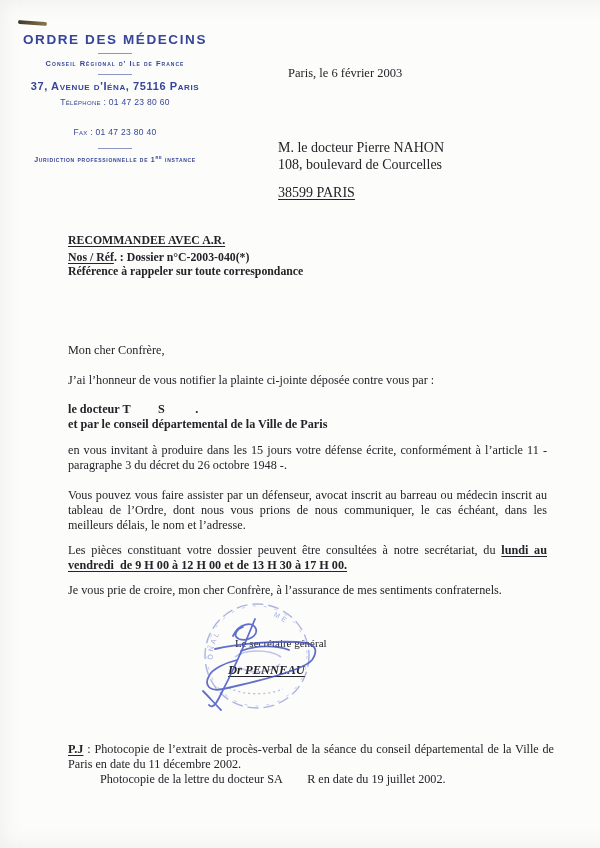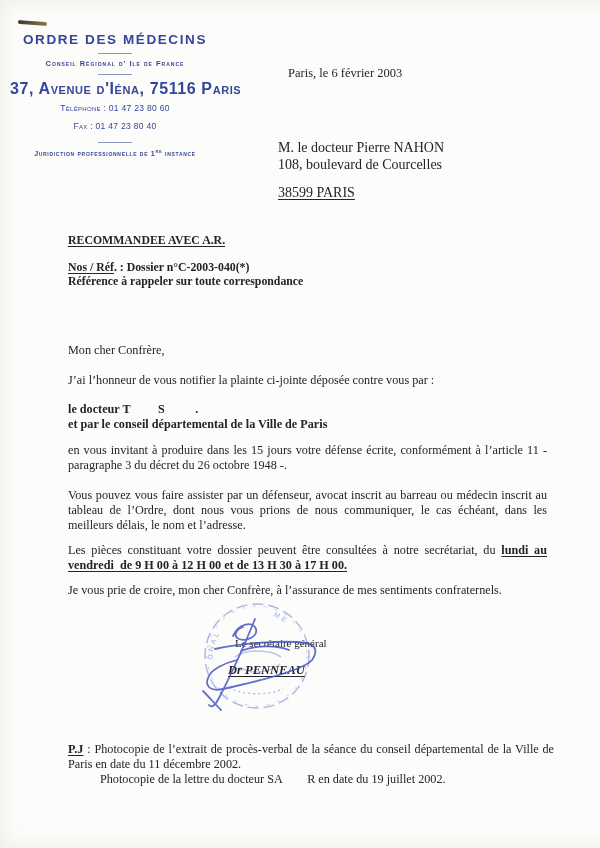--- a/index.html
+++ b/index.html
@@ -19,32 +19,32 @@
     border-radius:2px;transform:rotate(4deg);
   }
   
   .letterhead{
     position:absolute;left:10px;top:32px;width:210px;text-align:center;
     font-family:"Liberation Sans", sans-serif;color:#36459a;
   }
   .lh-title{font-size:13.5px;font-weight:bold;letter-spacing:1.6px;white-space:nowrap;}
   .lh-rule{width:34px;height:1px;background:#8d96c0;margin:6px auto 5px auto;}
   .lh-sub{font-size:7.5px;font-variant:small-caps;letter-spacing:1px;font-weight:600;}
-  .lh-address{font-size:16px;font-variant:small-caps;font-weight:600;letter-spacing:.6px;margin-top:4px;white-space:nowrap;}
-  .lh-phone,.lh-fax{font-size:8.5px;font-variant:small-caps;letter-spacing:.3px;margin-top:8px;}
+  .lh-address{font-size:11px;font-variant:small-caps;font-weight:600;letter-spacing:.6px;margin-top:4px;white-space:nowrap;}
+  .lh-phone,.lh-fax{font-size:8.5px;font-variant:small-caps;letter-spacing:.3px;margin-top:20px;}
   .lh-phone{margin-top:5px;}
   .lh-jur{font-size:7px;font-variant:small-caps;letter-spacing:.7px;font-weight:600;white-space:nowrap;}
   .lh-jur sup{font-size:5px;vertical-align:super;}
   
   .dateline{position:absolute;left:288px;top:66px;font-size:12.5px;}
   .recipient{position:absolute;left:278px;top:139px;font-size:14px;line-height:17px;}
   .recipient .city{display:inline-block;margin-top:11px;text-decoration:underline;text-underline-offset:2px;}
   
   .refblock{position:absolute;left:68px;top:233px;font-size:11.8px;font-weight:bold;line-height:14px;}
-  .reg-line{text-decoration:underline;text-underline-offset:2px;margin-bottom:13px;}
+  .reg-line{text-decoration:underline;text-underline-offset:2px;margin-bottom:3px;}
   .ref-label{text-decoration:underline;text-underline-offset:2px;}
   
   .body{
     position:absolute;left:68px;top:343px;width:479px;
     font-size:12.2px;line-height:15px;text-align:justify;
   }
   .body p{margin:0;}
   .p-intro{margin-top:15px !important;}
   .p-complainant{margin-top:14px !important;font-weight:bold;}
   .p-deadline{margin-top:11px !important;}

